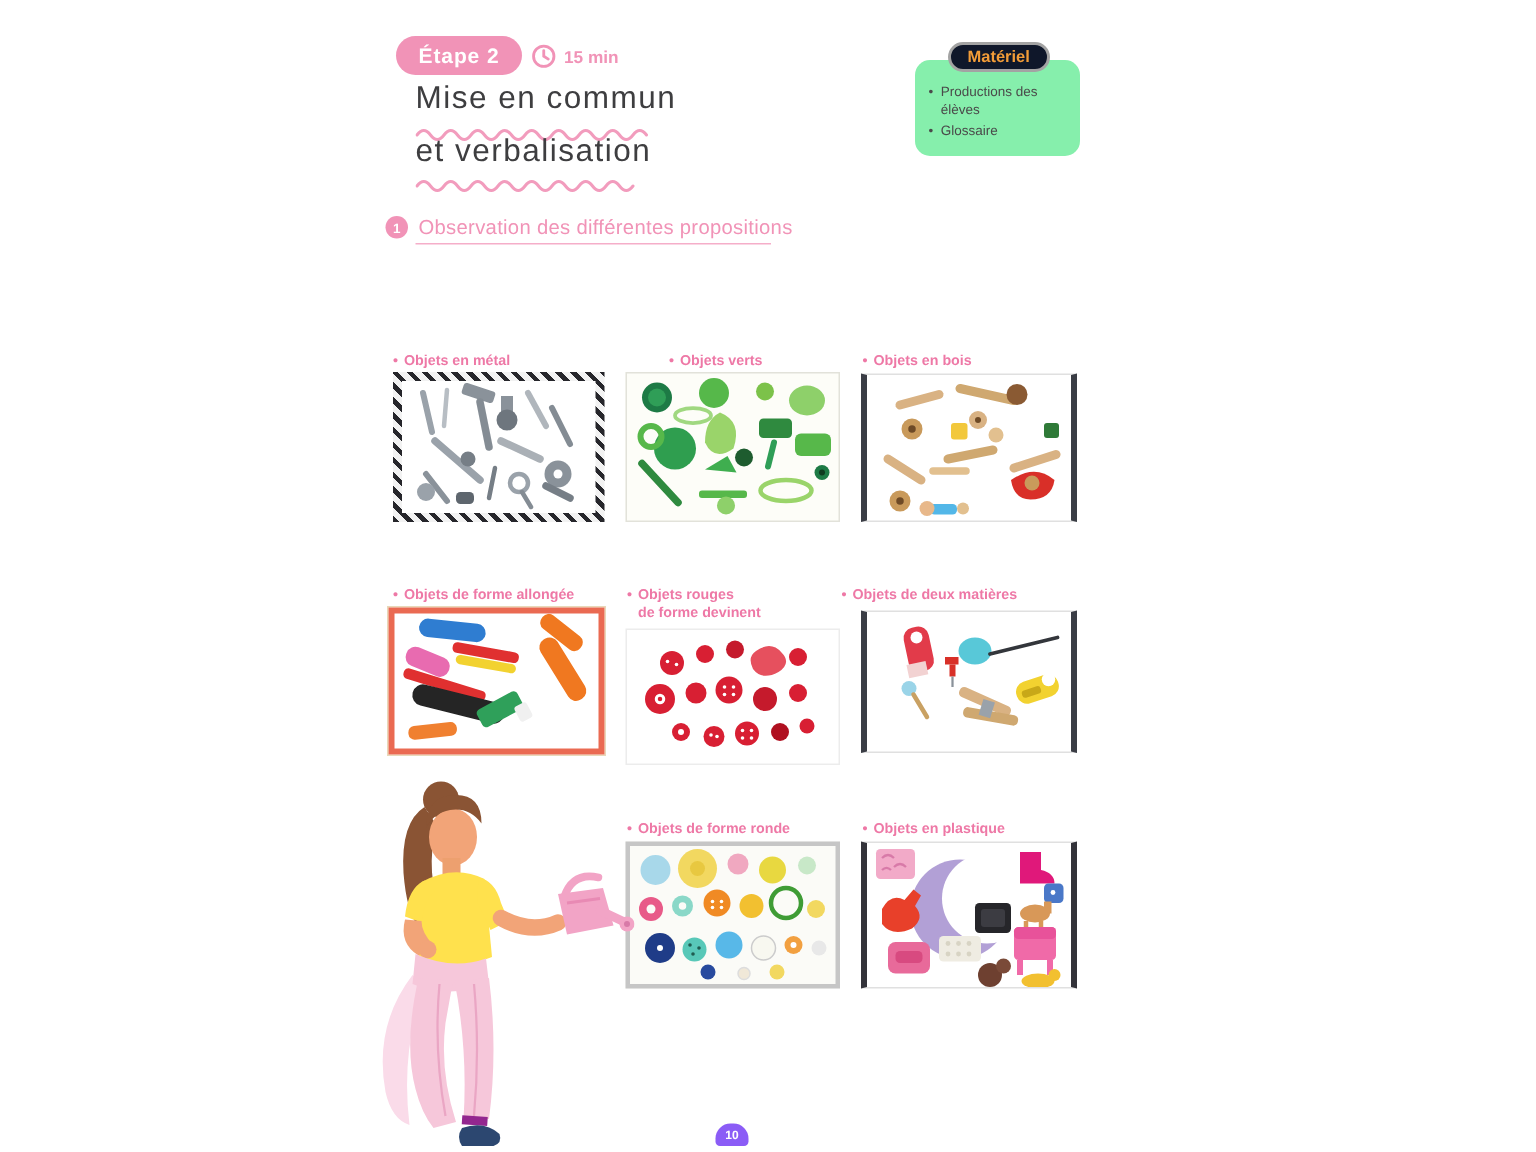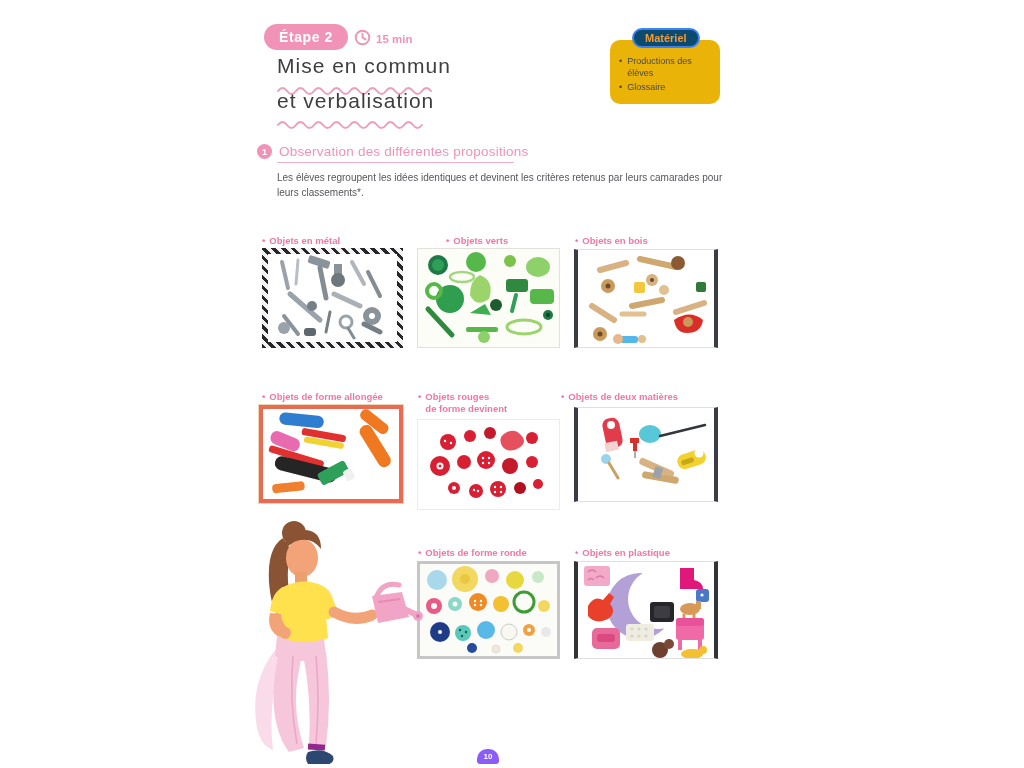--- a/index.html
+++ b/index.html
@@ -11,23 +11,23 @@
     font-size:14px;font-weight:bold;letter-spacing:.6px;padding:5px 15px;border-radius:15px;}
   .duration{position:absolute;left:354px;top:29px;display:flex;align-items:center;gap:5px;
     color:#f193b7;font-size:11.5px;font-weight:bold;}
   .page-title{position:absolute;left:277px;color:#3e3e40;font-size:21px;letter-spacing:1px;font-weight:500;}
   .title1{top:54px;} .title2{top:89px;}
   .wavy{position:absolute;left:277px;}
   .wavy1{top:81px;} .wavy2{top:115px;}
 
   
   .materiel{position:absolute;left:610px;top:28px;width:110px;}
-  .materiel-pill{position:absolute;left:22px;top:0;z-index:2;background:#0c4a6e;border:2px solid #3b82f6;
+  .materiel-pill{position:absolute;left:22px;top:0;z-index:2;background:#0f172a;border:2px solid #a3a3a3;
     border-radius:11px;padding:2px 11px;color:#f29c38;font-size:11px;font-weight:bold;}
-  .materiel-box{margin-top:12px;background:#eab308;border-radius:10px;padding:13px 9px 7px 9px;box-sizing:border-box;}
+  .materiel-box{margin-top:12px;background:#86efac;border-radius:10px;padding:13px 9px 7px 9px;box-sizing:border-box;}
   .materiel-item{display:flex;gap:5px;font-size:9px;color:#4a4a4a;margin:3px 0;line-height:1.3;}
   .materiel-item::before{content:"•";color:#4a4a4a;}
 
   
   .section-head{position:absolute;left:257px;top:144px;display:flex;align-items:center;gap:7px;}
   .section-num{width:15px;height:15px;border-radius:50%;background:#f193b7;color:#fff;
     font-size:9px;font-weight:bold;display:flex;align-items:center;justify-content:center;}
   .section-title{color:#f193b7;font-size:13.5px;letter-spacing:.2px;}
   .section-underline{position:absolute;left:277px;top:162px;width:237px;border-top:1.6px solid #f5aec9;}
   .para{position:absolute;left:277px;top:171px;width:452px;font-size:10px;color:#55565a;line-height:1.45;}
@@ -105,21 +105,20 @@
         </div>
     </div>
   </div>
 
   <div class="section-head">
     <div class="section-num">1</div>
     <div class="section-title">Observation des différentes propositions</div>
   </div>
   <div class="section-underline"></div>
 
-  <div class="para">Les élèves regroupent les idées identiques et devinent les critères retenus par leurs camarades pour leurs classements*.</div>
 
   <div class="photo-label lab1"><span>Objets en métal</span></div>
   <div class="photo-label lab2"><span>Objets verts</span></div>
   <div class="photo-label lab3"><span>Objets en bois</span></div>
   <div class="photo-label lab4"><span>Objets de forme allongée</span></div>
   <div class="photo-label lab5"><span>Objets rouges
 de forme devinent</span></div>
   <div class="photo-label lab6"><span>Objets de deux matières</span></div>
   <div class="photo-label lab7"><span>Objets de forme ronde</span></div>
   <div class="photo-label lab8"><span>Objets en plastique</span></div>

